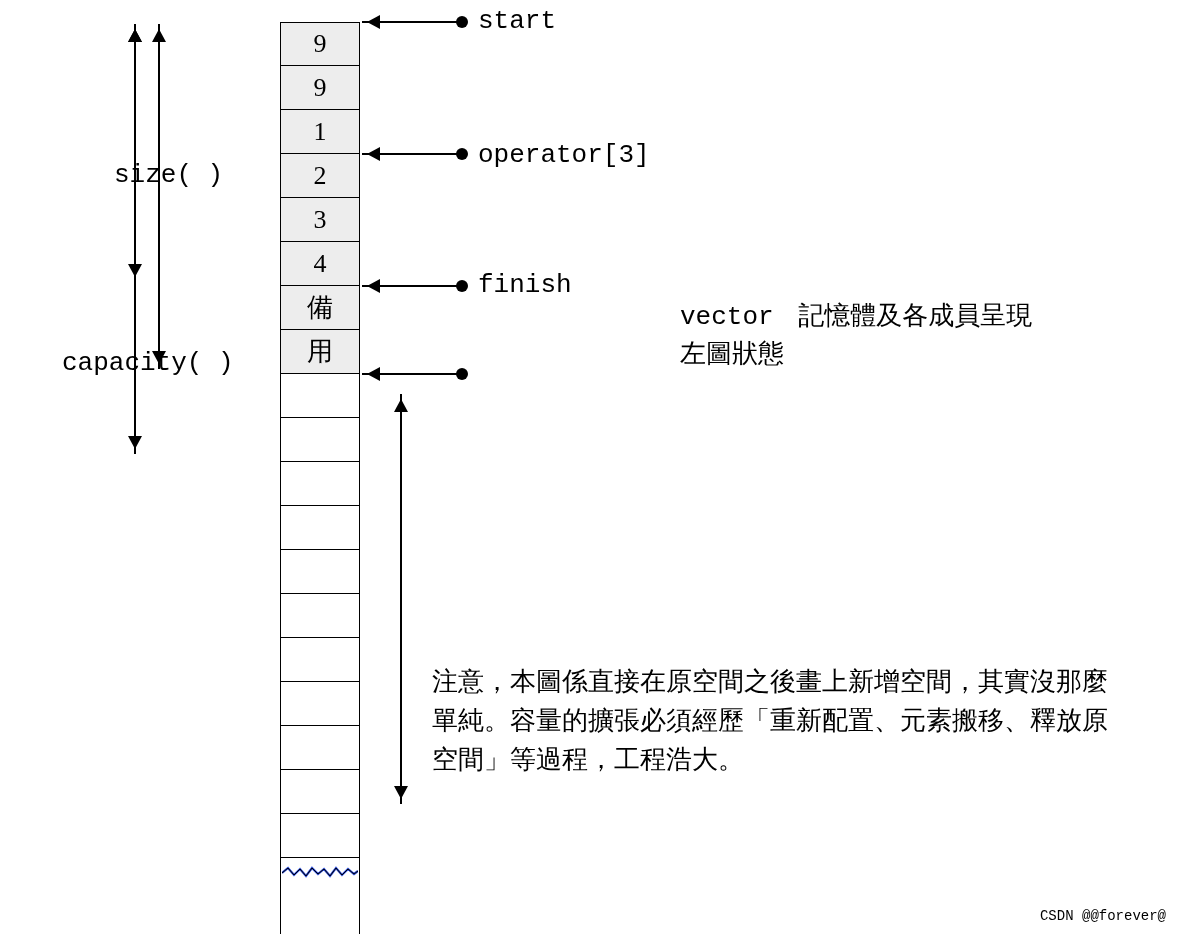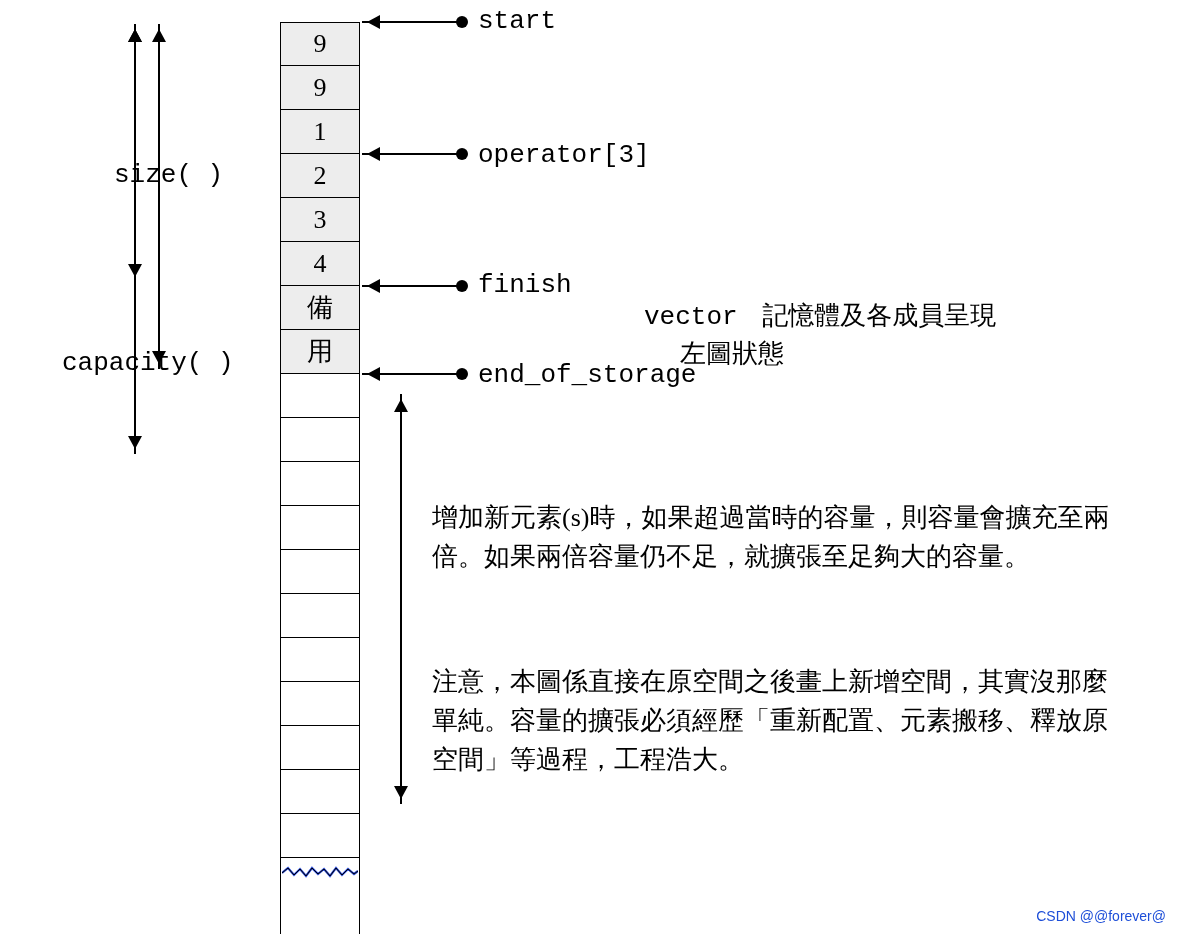--- a/index.html
+++ b/index.html
@@ -18,21 +18,21 @@
   .arrow-l{position:absolute;height:2px;background:#000}
   .arrow-l::before{content:"";position:absolute;left:-2px;top:-6px;border:7px solid transparent;border-right:13px solid #000}
   .vline{position:absolute;width:2px;background:#000}
   .vline::before{content:"";position:absolute;left:-6px;top:-2px;border:7px solid transparent;border-bottom:13px solid #000}
   .vline::after{content:"";position:absolute;left:-6px;bottom:-2px;border:7px solid transparent;border-top:13px solid #000}
   
   .lbl{position:absolute;font-size:26px;font-family:Liberation Mono, monospace;white-space:nowrap}
   .txt{position:absolute;font-size:26px;line-height:1.5;font-family:"Microsoft JhengHei","PMingLiU",serif}
   .code{font-family:"Courier New",monospace;font-size:26px;line-height:1.45;white-space:pre}
   .mix{font-family:"Microsoft JhengHei","PMingLiU",serif}
-  .wm{position:absolute;right:14px;bottom:10px;font-size:14px;color:#1d4ed8;font-family:Liberation Sans, sans-serif}
+  .wm{position:absolute;right:14px;bottom:10px;font-size:14px;color:#000000;font-family:Liberation Mono, monospace}
 </style>
 </head>
 <body>
 <div class="page">
 
 <div class="vline" style="left:134px;top:24px;height:258px"></div>
 <div class="vline" style="left:134px;top:24px;height:430px">
   
 </div>
 
@@ -85,28 +85,26 @@
 <div class="arrow-l" style="left:362px;top:153px;width:95px"></div>
 <div class="dot" style="left:456px;top:148px"></div>
 <div class="lbl" style="left:478px;top:140px">operator[3]</div>
 
 <div class="arrow-l" style="left:362px;top:285px;width:95px"></div>
 <div class="dot" style="left:456px;top:280px"></div>
 <div class="lbl" style="left:478px;top:270px">finish</div>
 
 <div class="arrow-l" style="left:362px;top:373px;width:95px"></div>
 <div class="dot" style="left:456px;top:368px"></div>
-<div class="lbl" style="left:478px;top:360px">end_of_storage</div>
 
-<div class="txt" style="left:644px;top:296px">
+<div class="txt" style="left:680px;top:296px">
   <span class="code">vector</span>
   <span class="mix" style="margin-left:18px">記憶體及各成員呈現</span>
 </div>
 <div class="txt" style="left:680px;top:334px">左圖狀態</div>
 
 <div class="vline" style="left:400px;top:394px;height:410px"></div>
 
-<div class="txt" style="left:432px;top:498px;width:700px">增加新元素(s)時，如果超過當時的容量，則容量會擴充至兩倍。如果兩倍容量仍不足，就擴張至足夠大的容量。</div>
 <div class="txt" style="left:432px;top:662px;width:700px">注意，本圖係直接在原空間之後畫上新增空間，其實沒那麼單純。容量的擴張必須經歷「重新配置、元素搬移、釋放原空間」等過程，工程浩大。</div>
 
 <div class="wm">CSDN @@forever@</div>
 
 </div>
 
 </body></html>

